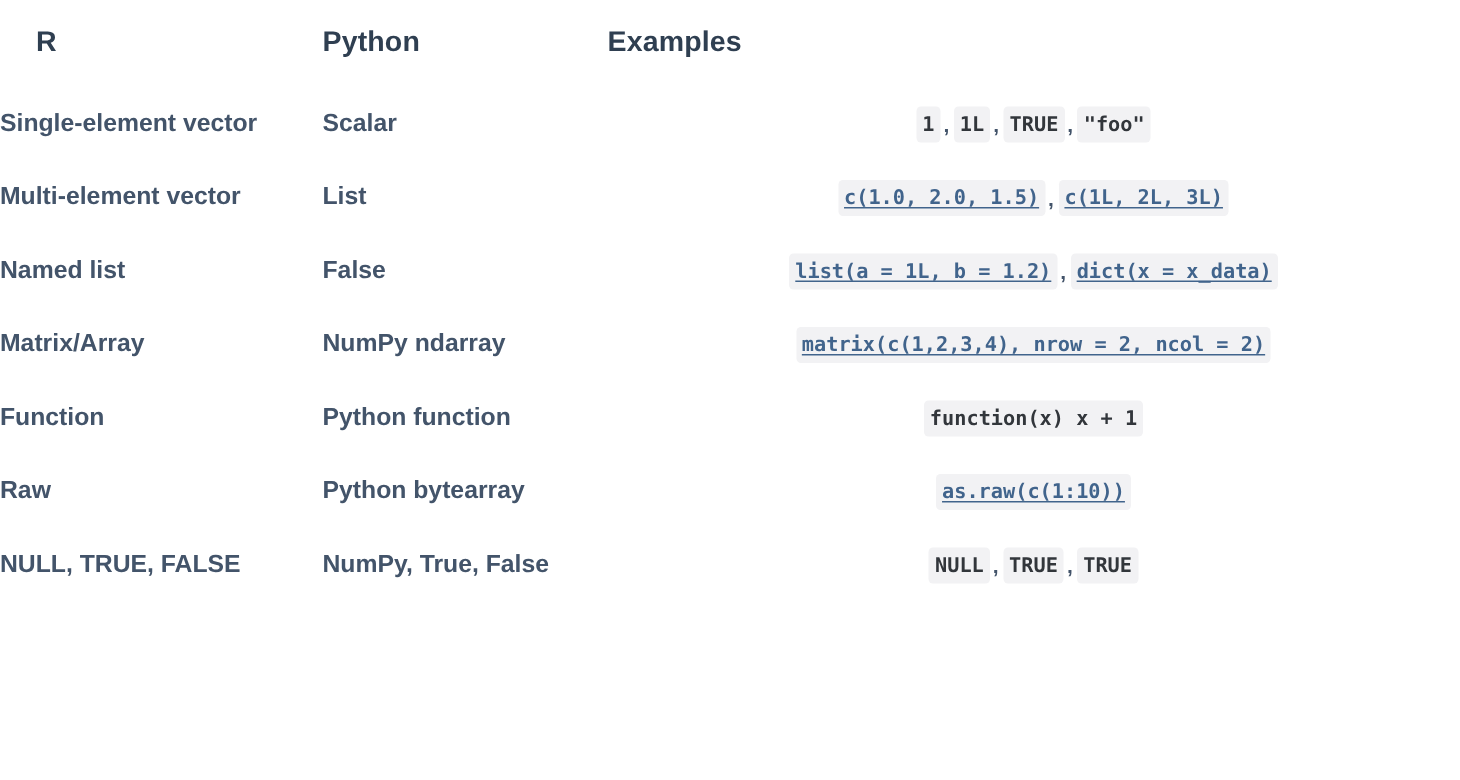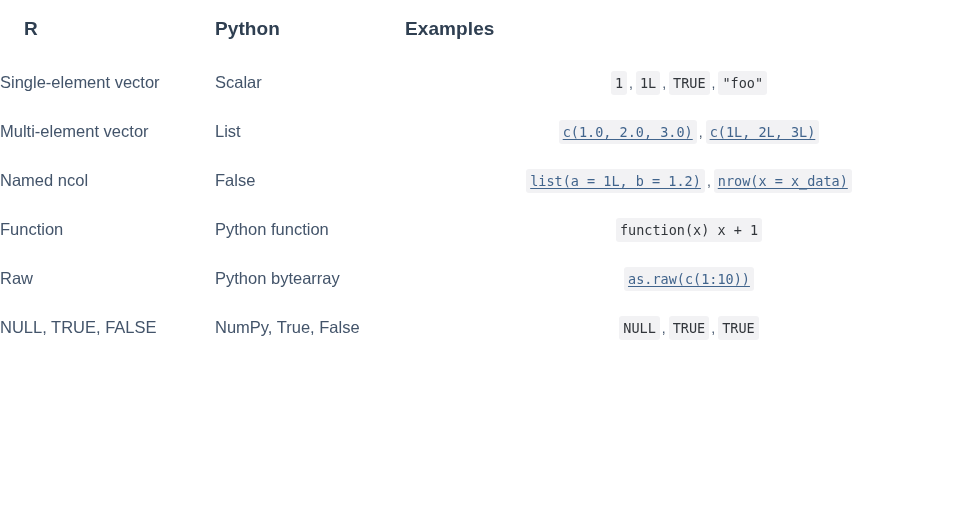--- a/index.html
+++ b/index.html
@@ -38,21 +38,21 @@
     font-size: 19px;
     font-weight: bold;
     color: #2f3f51;
     letter-spacing: 0.1px;
   }
 
   .type-table tbody td {
     height: 49px;
     font-size: 16.5px;
     color: #43546a;
-    font-weight: normal;
+    font-weight: bold;
   }
 
   .cell-pad-r  { padding-left: 24px; }
   .cell-pad-p  { padding-left: 0px; }
   .cell-pad-ex { padding-left: 0px; margin-left: 26px; }
 
   thead th.cell-pad-r  { padding-left: 24px; }
 
   
   td.examples {
@@ -109,26 +109,31 @@
   </thead>
   <tbody id="table-body">
       <tr>
         <td class="cell-pad-r">Single-element vector</td>
         <td class="cell-pad-p">Scalar</td>
         <td class="cell-pad-ex examples"><span class="code">1</span><span class="sep">,</span><span class="code">1L</span><span class="sep">,</span><span class="code">TRUE</span><span class="sep">,</span><span class="code">"foo"</span></td>
       </tr>
       <tr>
         <td class="cell-pad-r">Multi-element vector</td>
         <td class="cell-pad-p">List</td>
-        <td class="cell-pad-ex examples"><span class="code link">c(1.0, 2.0, 3.0)</span><span class="sep">,</span><span class="code link">c(1L, 2L, 3L)</span></td>
+        <td class="cell-pad-ex examples"><span class="code link">c(1.0, 2.0, 1.5)</span><span class="sep">,</span><span class="code link">c(1L, 2L, 3L)</span></td>
       </tr>
       <tr>
-        <td class="cell-pad-r">Named ncol</td>
+        <td class="cell-pad-r">Named list</td>
         <td class="cell-pad-p">False</td>
-        <td class="cell-pad-ex examples"><span class="code link">list(a = 1L, b = 1.2)</span><span class="sep">,</span><span class="code link">nrow(x = x_data)</span></td>
+        <td class="cell-pad-ex examples"><span class="code link">list(a = 1L, b = 1.2)</span><span class="sep">,</span><span class="code link">dict(x = x_data)</span></td>
+      </tr>
+      <tr>
+        <td class="cell-pad-r">Matrix/Array</td>
+        <td class="cell-pad-p">NumPy ndarray</td>
+        <td class="cell-pad-ex examples"><span class="code link">matrix(c(1,2,3,4), nrow = 2, ncol = 2)</span></td>
       </tr>
       <tr>
         <td class="cell-pad-r">Function</td>
         <td class="cell-pad-p">Python function</td>
         <td class="cell-pad-ex examples"><span class="code">function(x) x + 1</span></td>
       </tr>
       <tr>
         <td class="cell-pad-r">Raw</td>
         <td class="cell-pad-p">Python bytearray</td>
         <td class="cell-pad-ex examples"><span class="code link">as.raw(c(1:10))</span></td>

